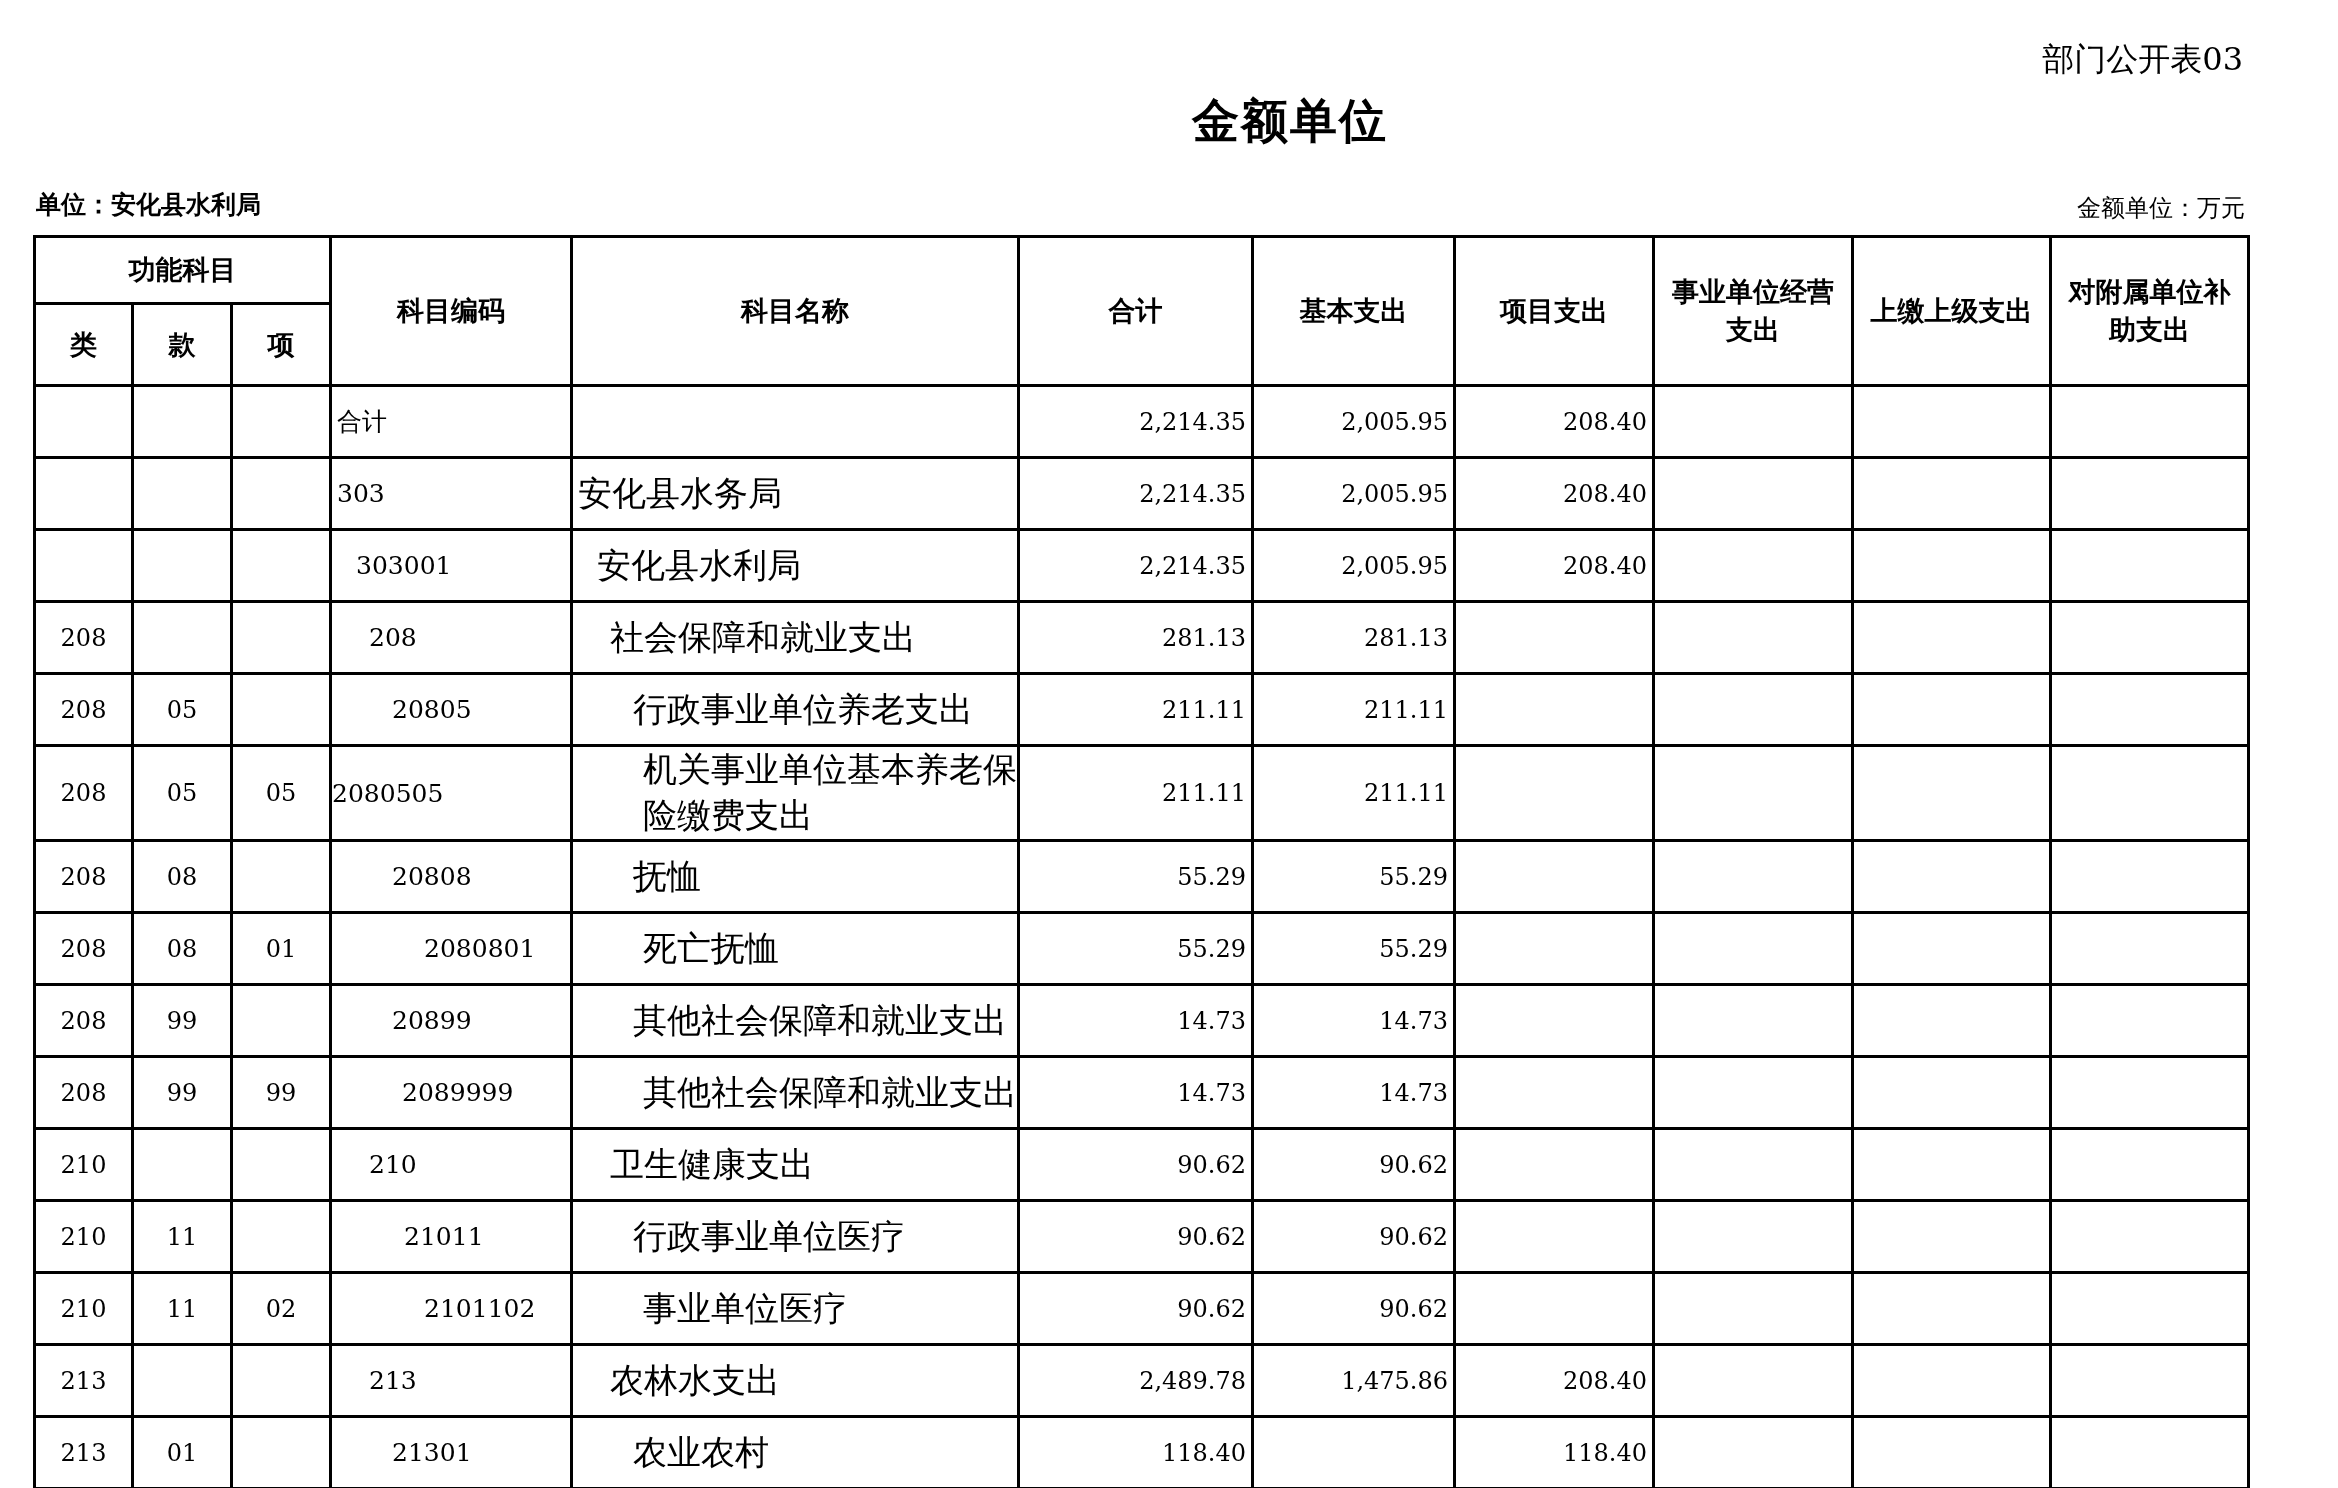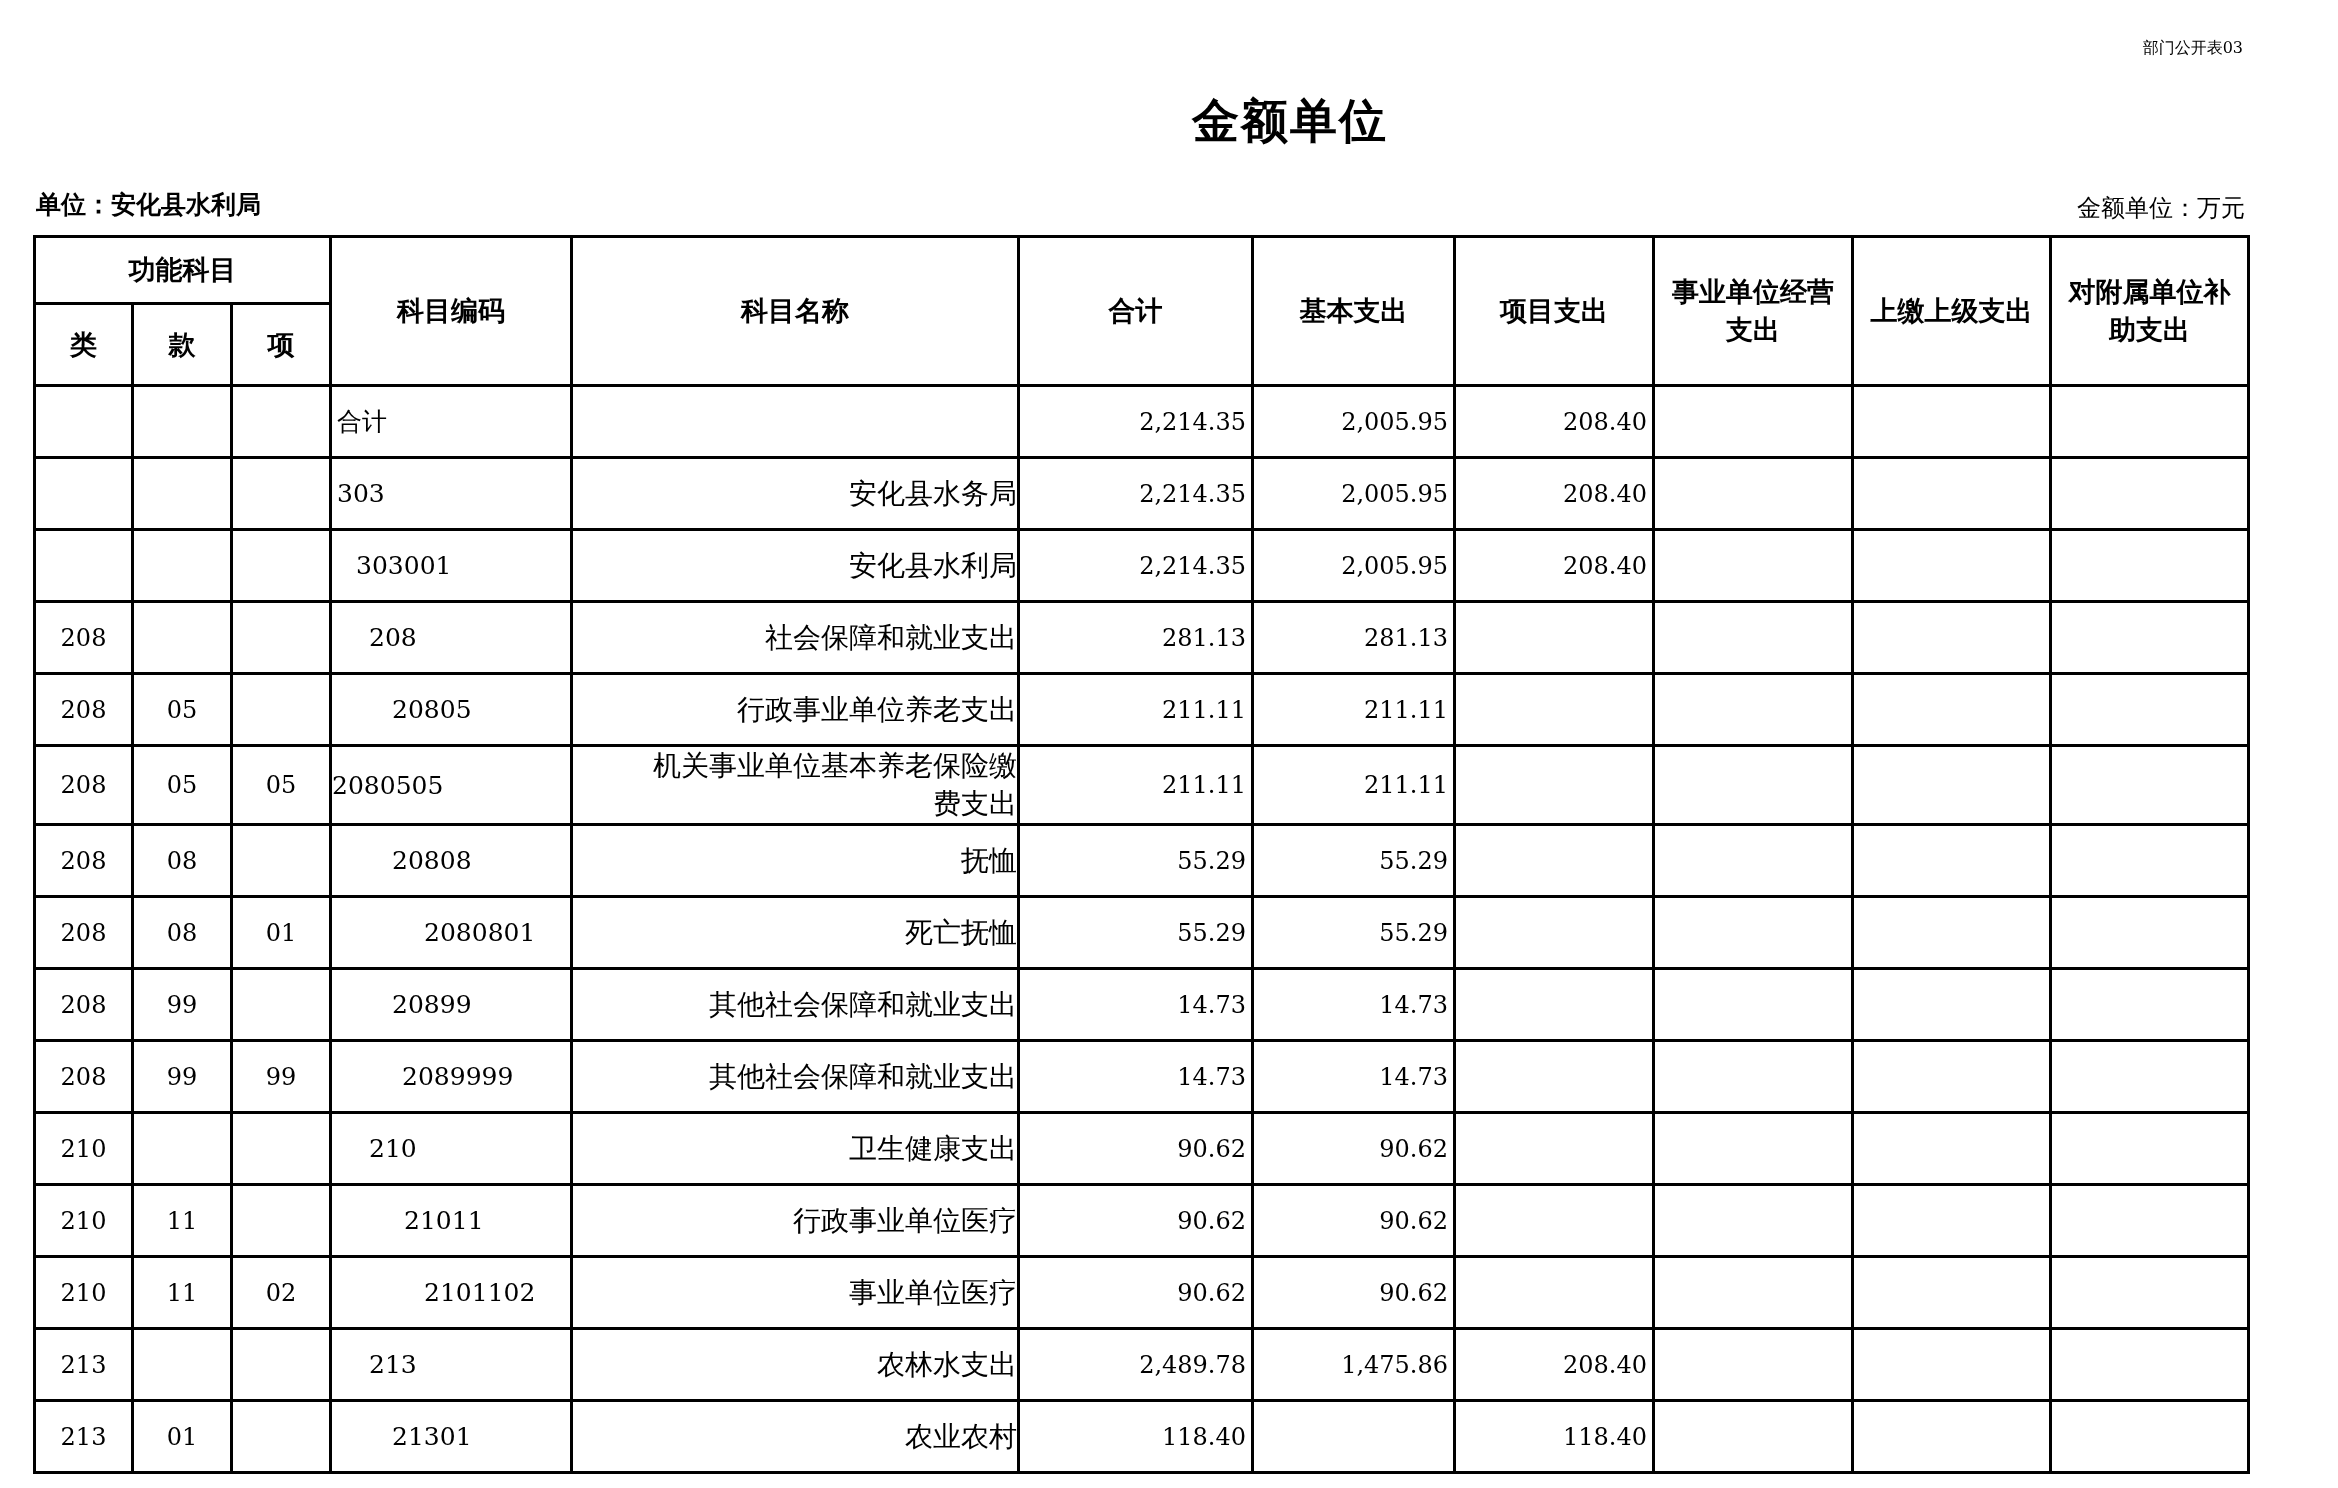--- a/index.html
+++ b/index.html
@@ -7,21 +7,21 @@
     width: 2338px; height: 1488px;
     position: relative;
     background: #ffffff;
     color: #000000;
     font-family: "DejaVu Serif", "Liberation Serif", serif;
     overflow: hidden;
   }
   .doc-label {
     position: absolute;
     top: 38px; right: 95px;
-    font-size: 16px;
+    font-size: 32px;
     font-family: "DejaVu Serif", "Liberation Serif", serif;
   }
   .title {
     position: absolute;
     top: 90px; left: 1192px;
     margin: 0;
     font-size: 47px;
     font-weight: bold;
     letter-spacing: 2px;
     font-family: "DejaVu Sans", "Liberation Sans", sans-serif;
@@ -62,21 +62,21 @@
     text-align: center;
     padding: 0 8px;
     line-height: 1.4;
   }
   thead tr.h1 { height: 67px; }
   thead tr.h2 { height: 82px; }
   tbody tr { height: 72px; }
   td { font-size: 24px; }
   td.mid  { text-align: center; }
   td.code { text-align: left; font-size: 25px; }
-  td.name { text-align: right; font-size: 28px; }
+  td.name { text-align: left; font-size: 34px; }
   td.num  { text-align: right; padding-right: 5px; }
 </style>
 </head>
 <body>
 
 <div class="doc-label">部门公开表03</div>
 <h1 class="title">金额单位</h1>
 <div class="unit-label">单位：安化县水利局</div>
 <div class="amount-label">金额单位：万元</div>
 

